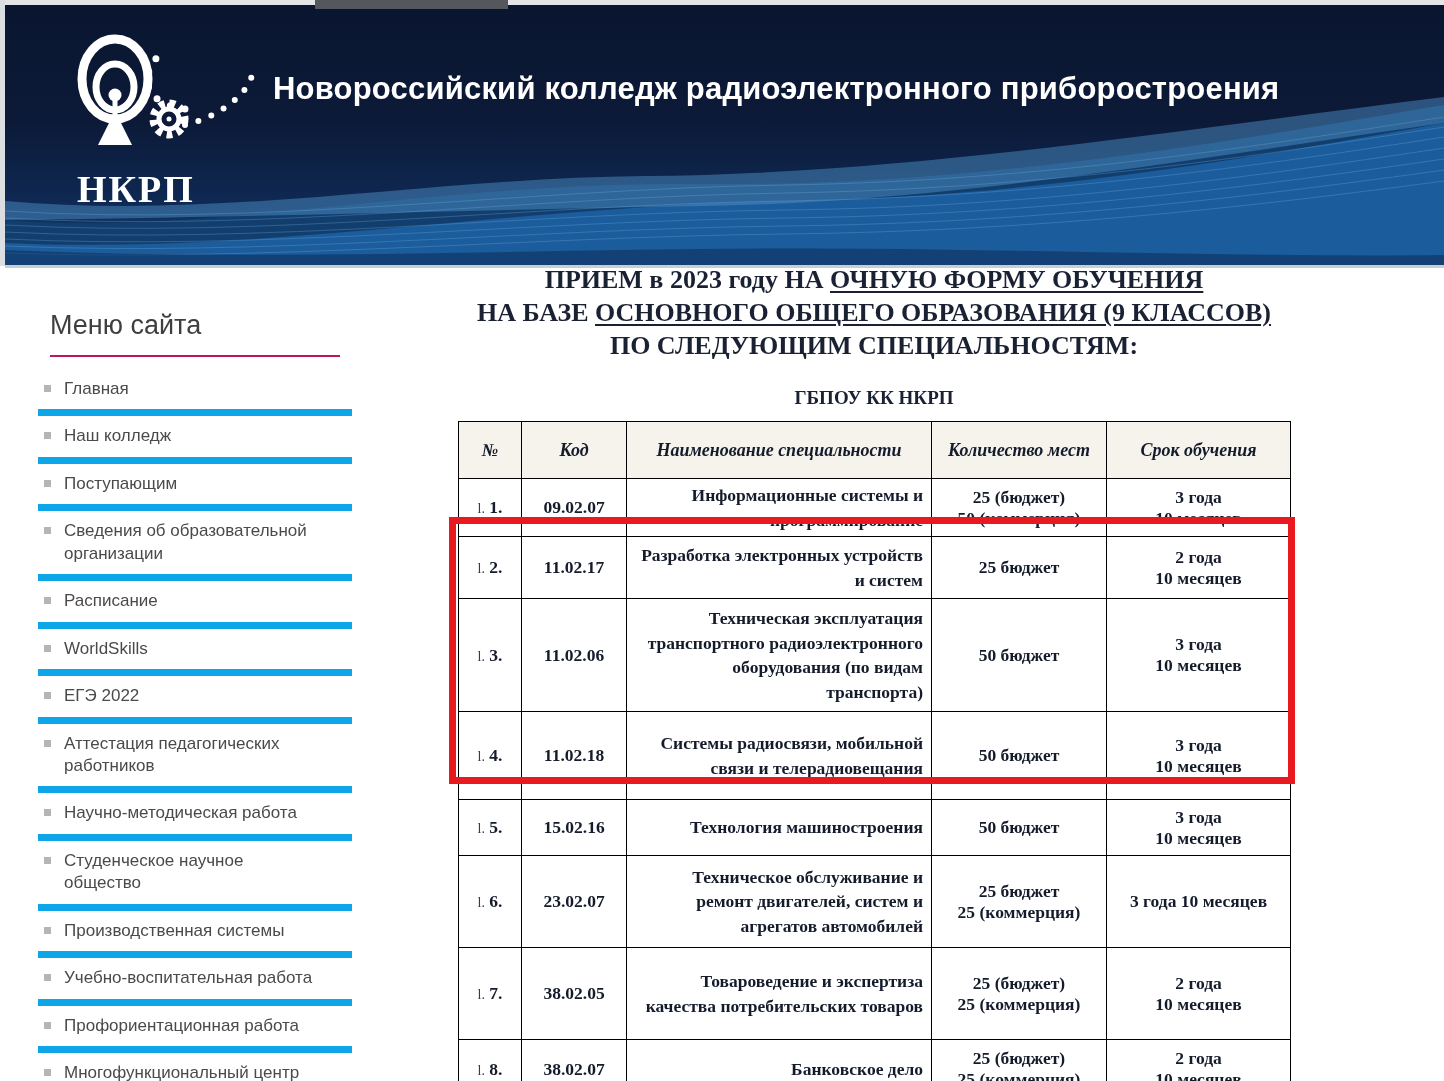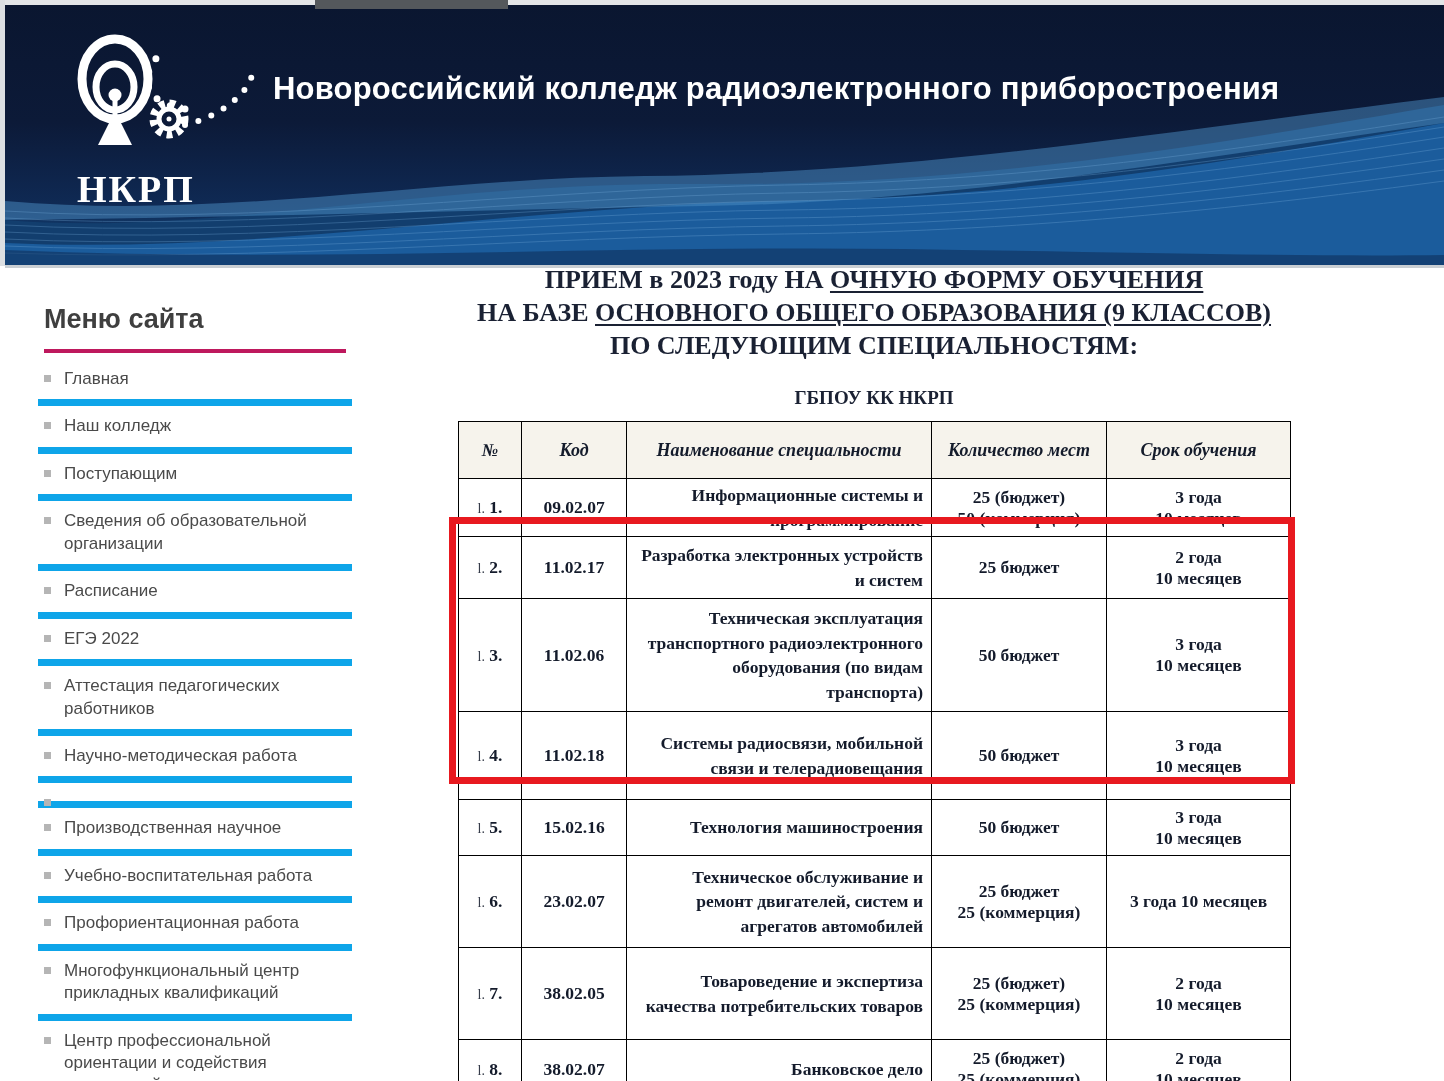--- a/index.html
+++ b/index.html
@@ -17,22 +17,22 @@
           border-bottom:3px solid #c9ced3;z-index:2;}
   .banner svg.waves{position:absolute;inset:0;width:100%;height:100%;}
   .logo{position:absolute;left:52px;top:22px;width:210px;height:200px;cursor:pointer;}
   .logo-caption{position:absolute;left:20px;top:140px;width:180px;text-align:left;
         font-family:"Liberation Serif",serif;font-weight:700;font-size:38px;color:#fff;letter-spacing:2px;}
   .site-title{position:absolute;left:268px;top:66px;right:20px;color:#fff;
         font-size:31px;font-weight:700;letter-spacing:.2px;white-space:nowrap;}
 
   
   .menu{position:absolute;left:38px;top:298px;width:314px;z-index:3;}
-  .menu-title{font-size:27px;font-weight:700;color:#3f3f3f;margin:6px;padding:0 0 14px 0;
-        border-bottom:4px solid #be185d;}
+  .menu-title{font-size:27px;font-weight:400;color:#3f3f3f;margin:12px;padding:0 0 14px 0;
+        border-bottom:2px solid #be185d;}
   .menu ul{list-style:none;margin:0;padding:0;}
   .menu li{position:relative;padding:9px 28px 9px 26px;border-bottom:7px solid #0ea5e9;
         font-size:17px;line-height:1.32;color:#4a4a4a;cursor:pointer;}
   .menu li .bullet{position:absolute;left:6px;top:16px;width:7px;height:7px;background:#b5b5b5;}
 
   
   .content{position:absolute;left:458px;top:268px;width:832px;color:#1a2133;z-index:3;}
   .h-line{text-align:center;font-family:"Liberation Serif",serif;font-weight:700;
         font-size:26px;line-height:23px;margin:0 0 10px 0;}
   .h-line .ul{text-decoration:underline;text-underline-offset:3px;}
@@ -127,43 +127,48 @@
         <li>
           <span class="bullet"></span>
           <span>Сведения об образовательной организации</span>
         </li>
 
         <li>
           <span class="bullet"></span>
           <span>Расписание</span>
         </li>
 
+        <li>
+          <span class="bullet"></span>
+          <span>WorldSkills</span>
+        </li>
 
         <li>
           <span class="bullet"></span>
           <span>ЕГЭ 2022</span>
         </li>
 
         <li>
           <span class="bullet"></span>
           <span>Аттестация педагогических работников</span>
         </li>
 
         <li>
           <span class="bullet"></span>
           <span>Научно-методическая работа</span>
         </li>
 
         <li>
           <span class="bullet"></span>
-        </li>
-
-        <li>
-          <span class="bullet"></span>
-          <span>Производственная научное</span>
+          <span>Студенческое научное общество</span>
+        </li>
+
+        <li>
+          <span class="bullet"></span>
+          <span>Производственная системы</span>
         </li>
 
         <li>
           <span class="bullet"></span>
           <span>Учебно-воспитательная работа</span>
         </li>
 
         <li>
           <span class="bullet"></span>
           <span>Профориентационная работа</span>

